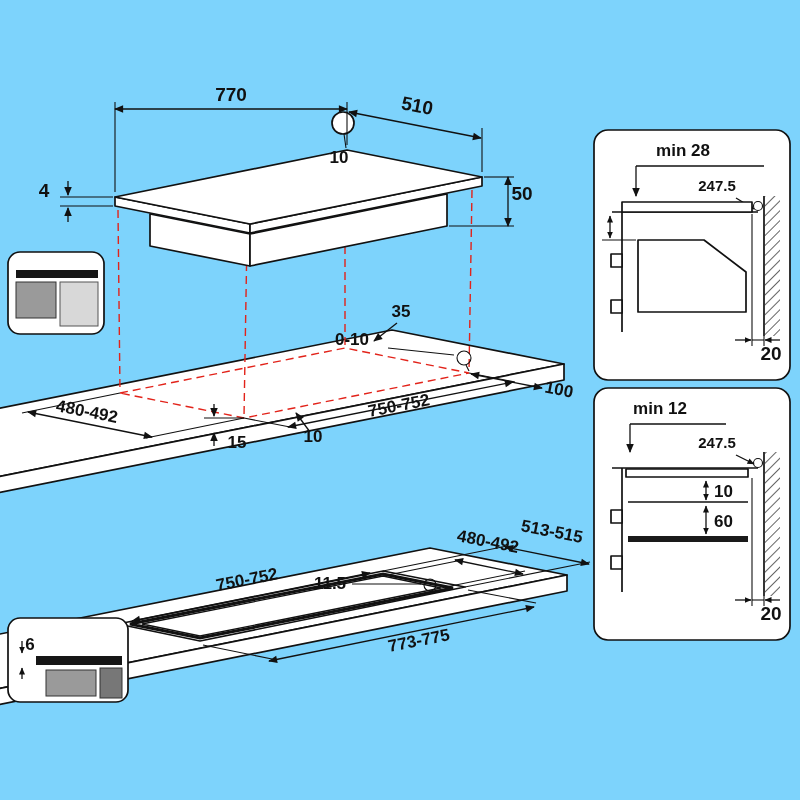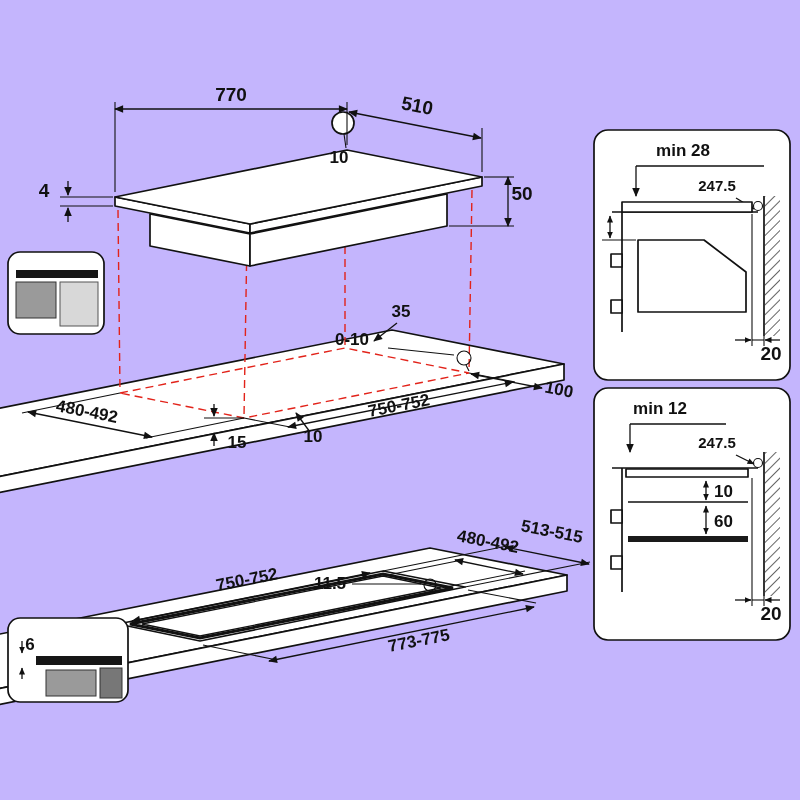--- a/index.html
+++ b/index.html
@@ -1,16 +1,16 @@
 <!DOCTYPE html>
 <html><head>
 <meta charset="utf-8">
 <style>
   html,body{margin:0;padding:0;background:#fff;}
-  #stage{width:800px;height:800px;position:relative;background:#c4b5fd;}
+  #stage{width:800px;height:800px;position:relative;background:#7dd3fc;}
   svg{display:block;}
   .lnW{fill:#fff;stroke:#111;stroke-width:1.7;stroke-linejoin:round;}
   .ln{fill:none;stroke:#111;stroke-width:1.7;stroke-linejoin:round;}
   .thin{fill:none;stroke:#111;stroke-width:1.1;}
   .dim{fill:none;stroke:#111;stroke-width:1.3;}
   .red{fill:none;stroke:#e2231a;stroke-width:1.4;stroke-dasharray:8 5;}
   .box{fill:#fff;stroke:#111;stroke-width:1.7;}
   text{font-family:"Liberation Sans",sans-serif;font-weight:bold;fill:#111;}
   .t{font-size:17px;}
   .tl{font-size:19px;}

